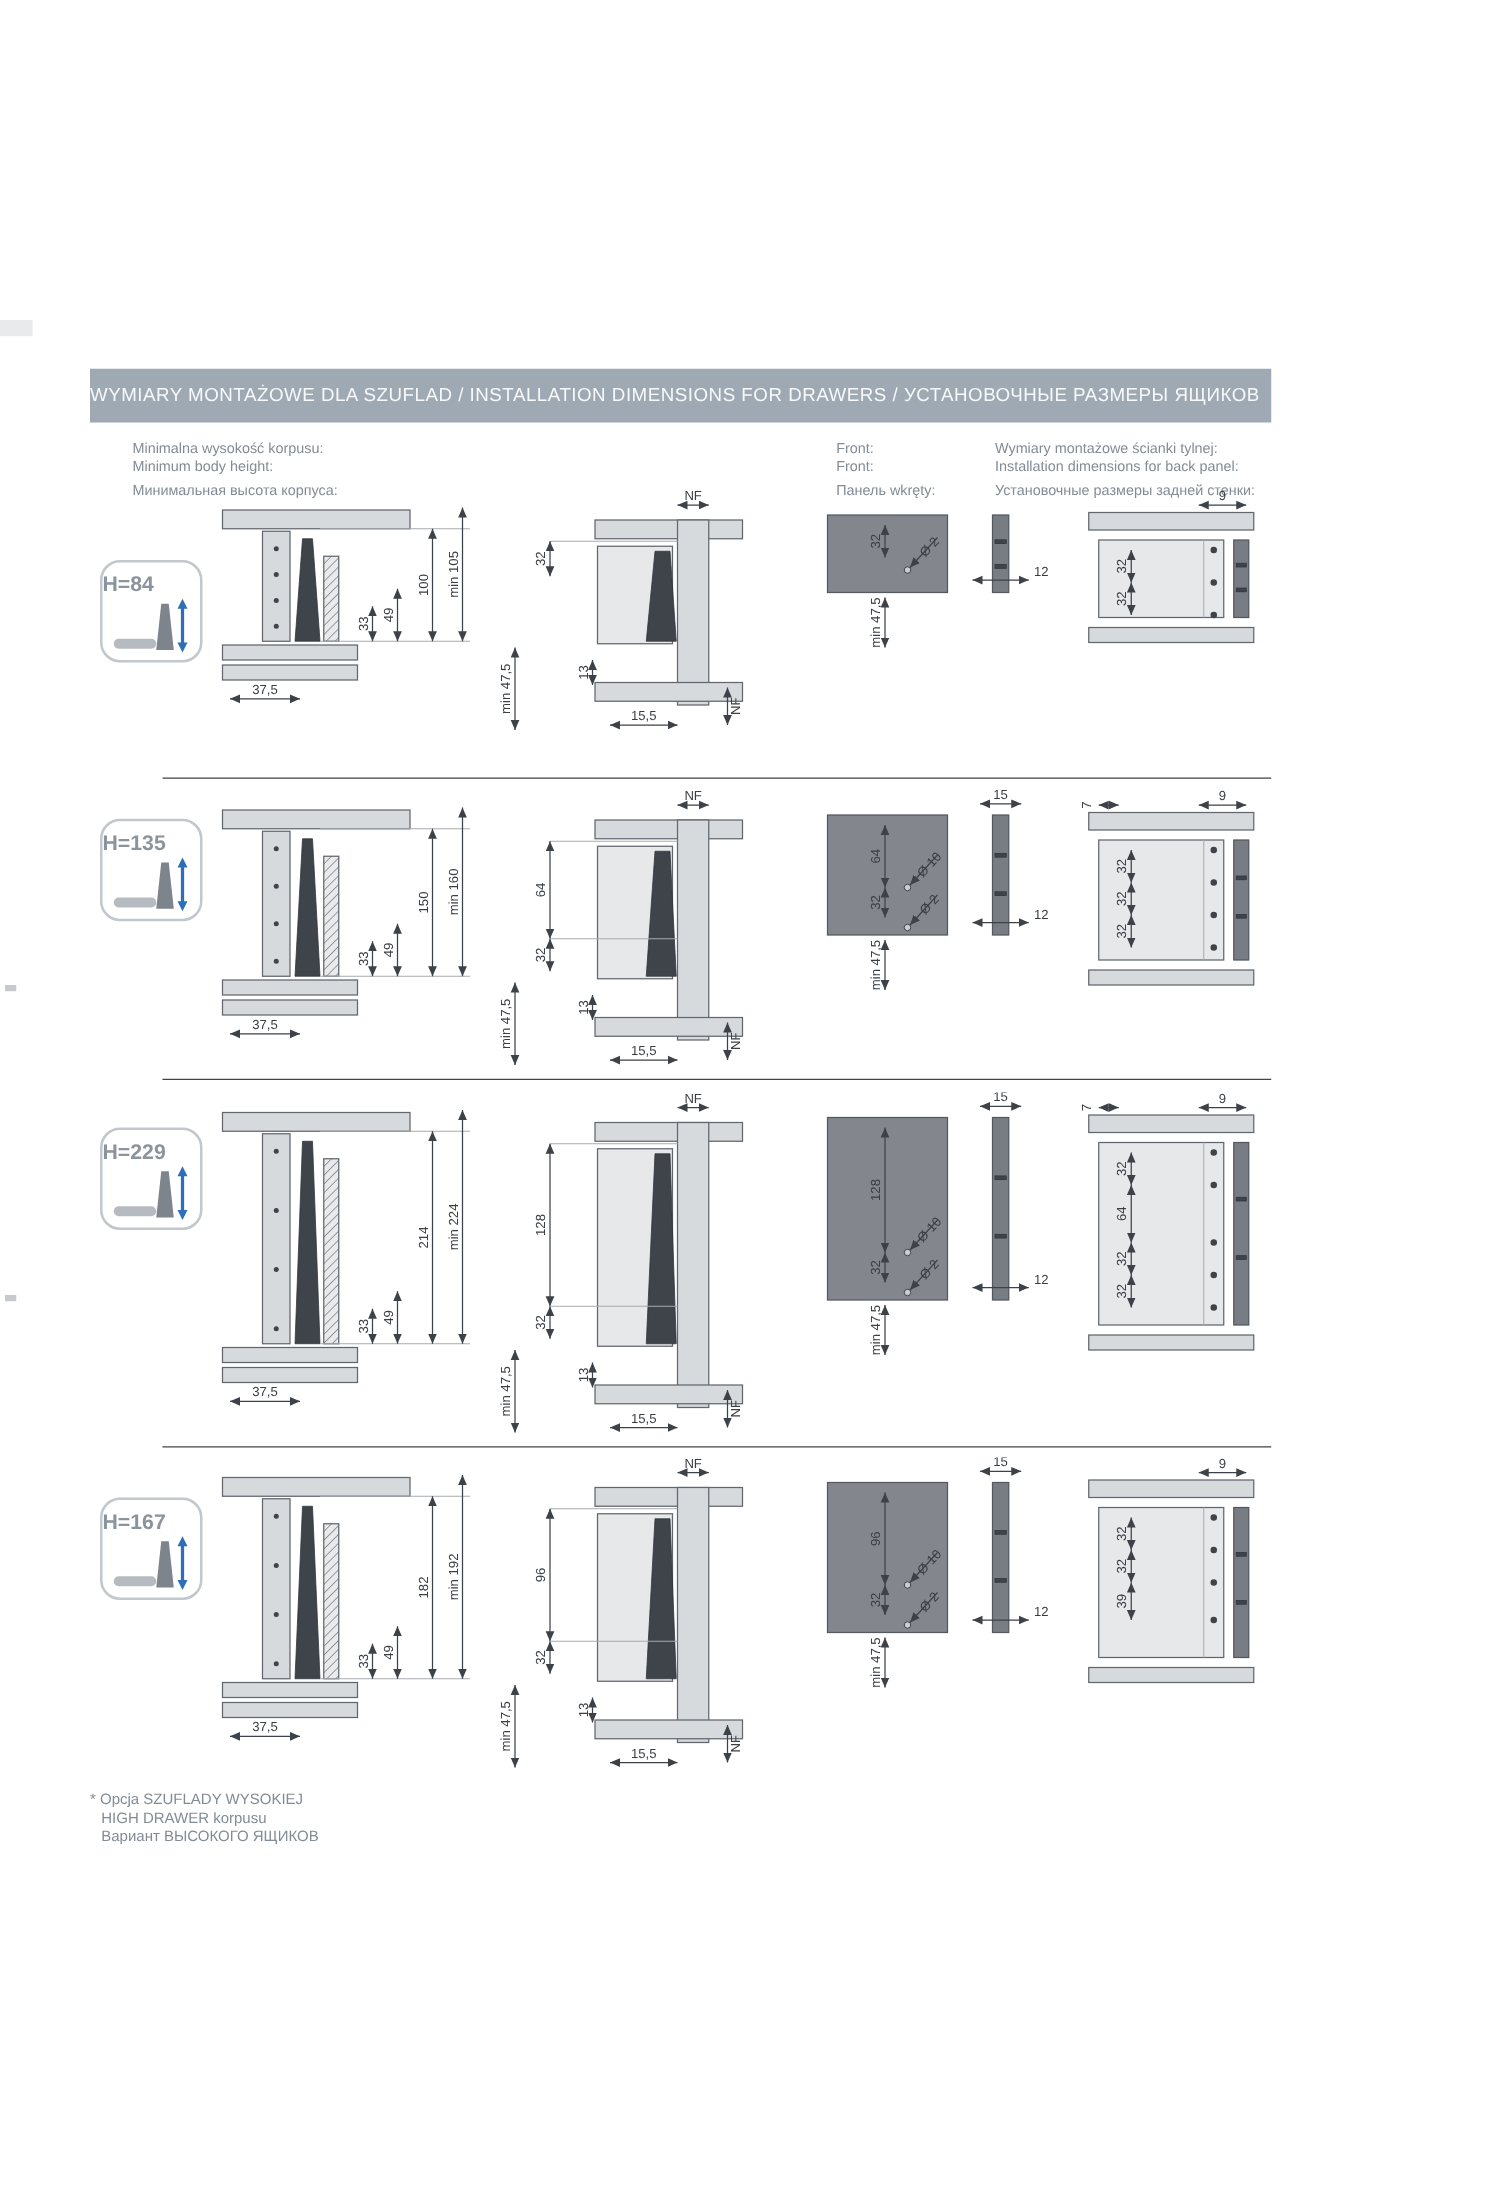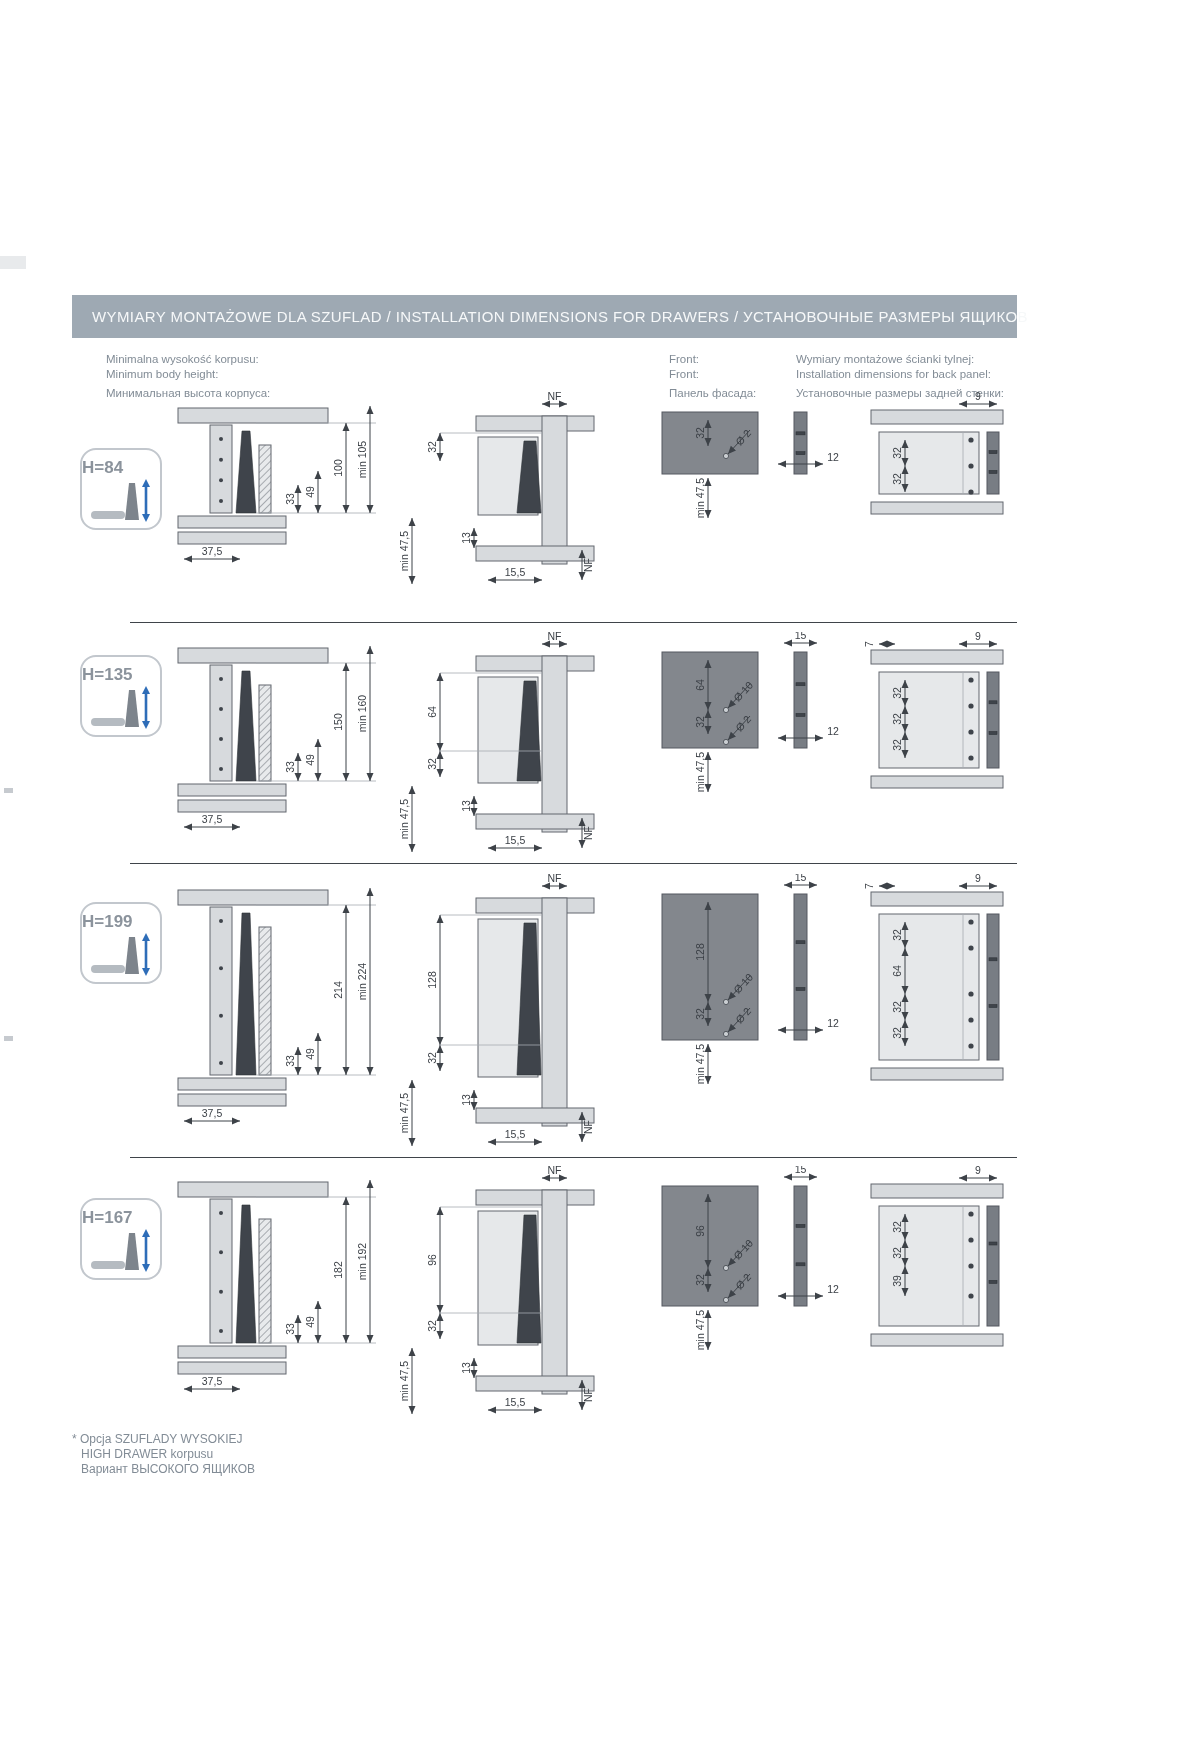--- a/index.html
+++ b/index.html
@@ -2,21 +2,21 @@
 <html><head>
 <meta charset="utf-8">
 <style>
   html,body{margin:0;padding:0;background:#ffffff;}
   .page{position:relative;width:1200px;height:1760px;background:#ffffff;
         font-family:"Liberation Sans",sans-serif;overflow:hidden;}
   .edge-artifact{position:absolute;left:0;top:256px;width:26px;height:13px;background:#e8eaec;}
   .tick{position:absolute;width:9px;height:5px;background:#c6cacf;}
   .titlebar{position:absolute;left:72px;top:295px;width:945px;height:43px;background:#9ea9b3;
             color:#f6f8f9;font-size:15px;letter-spacing:.4px;display:flex;align-items:center;
-            padding-left:20px;box-sizing:border-box;white-space:nowrap;}
+            box-sizing:border-box;white-space:nowrap;}
   .colh{position:absolute;top:352px;font-size:11.5px;color:#828c96;line-height:15px;white-space:nowrap;}
   .colh span{display:block;margin-left:24px;}
   .colh .l3{margin-top:4px;}
   .badge{position:absolute;width:82px;height:82px;border:2px solid #c2c7cd;border-radius:16px;background:#fff;box-sizing:border-box;}
   .badge-label{position:absolute;top:8px;left:0;right:8px;font-weight:bold;font-size:17px;color:#8b939c;}
   .badge-icon{position:absolute;left:7px;bottom:5px;}
   .sep{position:absolute;left:130px;width:887px;height:0;border-top:1.5px solid #3f444a;}
   .draw{position:absolute;}
   .footnote{position:absolute;left:72px;top:1432px;font-size:12px;color:#828c96;line-height:15px;}
   .footnote .fi{padding-left:9px;}
@@ -59,21 +59,21 @@
   </div>
 
   <div class="colh" style="left:82px">
     <span>Minimalna wysokość korpusu:</span>
     <span>Minimum body height:</span>
     <span class="l3">Минимальная высота корпуса:</span>
   </div>
   <div class="colh" style="left:645px">
     <span>Front:</span>
     <span>Front:</span>
-    <span class="l3">Панель фасада:</span>
+    <span class="l3">Панель wkręty:</span>
   </div>
   <div class="colh" style="left:772px">
     <span>Wymiary montażowe ścianki tylnej:</span>
     <span>Installation dimensions for back panel:</span>
     <span class="l3">Установочные размеры задней стенки:</span>
   </div>
 
   <div class="badge" style="left:80px;top:448px">
     <span class="badge-label">H=84</span>
     <svg class="badge-icon" width="64" height="46" viewBox="0 0 64 46">
@@ -88,21 +88,21 @@
     <span class="badge-label">H=135</span>
     <svg class="badge-icon" width="64" height="46" viewBox="0 0 64 46">
       <rect x="2" y="34" width="34" height="8" rx="4" fill="#b5bbc1"></rect>
       <polygon points="40,6 46,6 50,43 36,43" fill="#7d848c"></polygon>
       <line x1="57" y1="7" x2="57" y2="40" stroke="#2e6db8" stroke-width="2.6"></line>
       <polygon points="57,2 53,10 61,10" fill="#2e6db8"></polygon>
       <polygon points="57,45 53,37 61,37" fill="#2e6db8"></polygon>
     </svg>
   </div>
   <div class="badge" style="left:80px;top:902px">
-    <span class="badge-label">H=199</span>
+    <span class="badge-label">H=229</span>
     <svg class="badge-icon" width="64" height="46" viewBox="0 0 64 46">
       <rect x="2" y="34" width="34" height="8" rx="4" fill="#b5bbc1"></rect>
       <polygon points="40,6 46,6 50,43 36,43" fill="#7d848c"></polygon>
       <line x1="57" y1="7" x2="57" y2="40" stroke="#2e6db8" stroke-width="2.6"></line>
       <polygon points="57,2 53,10 61,10" fill="#2e6db8"></polygon>
       <polygon points="57,45 53,37 61,37" fill="#2e6db8"></polygon>
     </svg>
   </div>
   <div class="badge" style="left:80px;top:1198px">
     <span class="badge-label">H=167</span>

